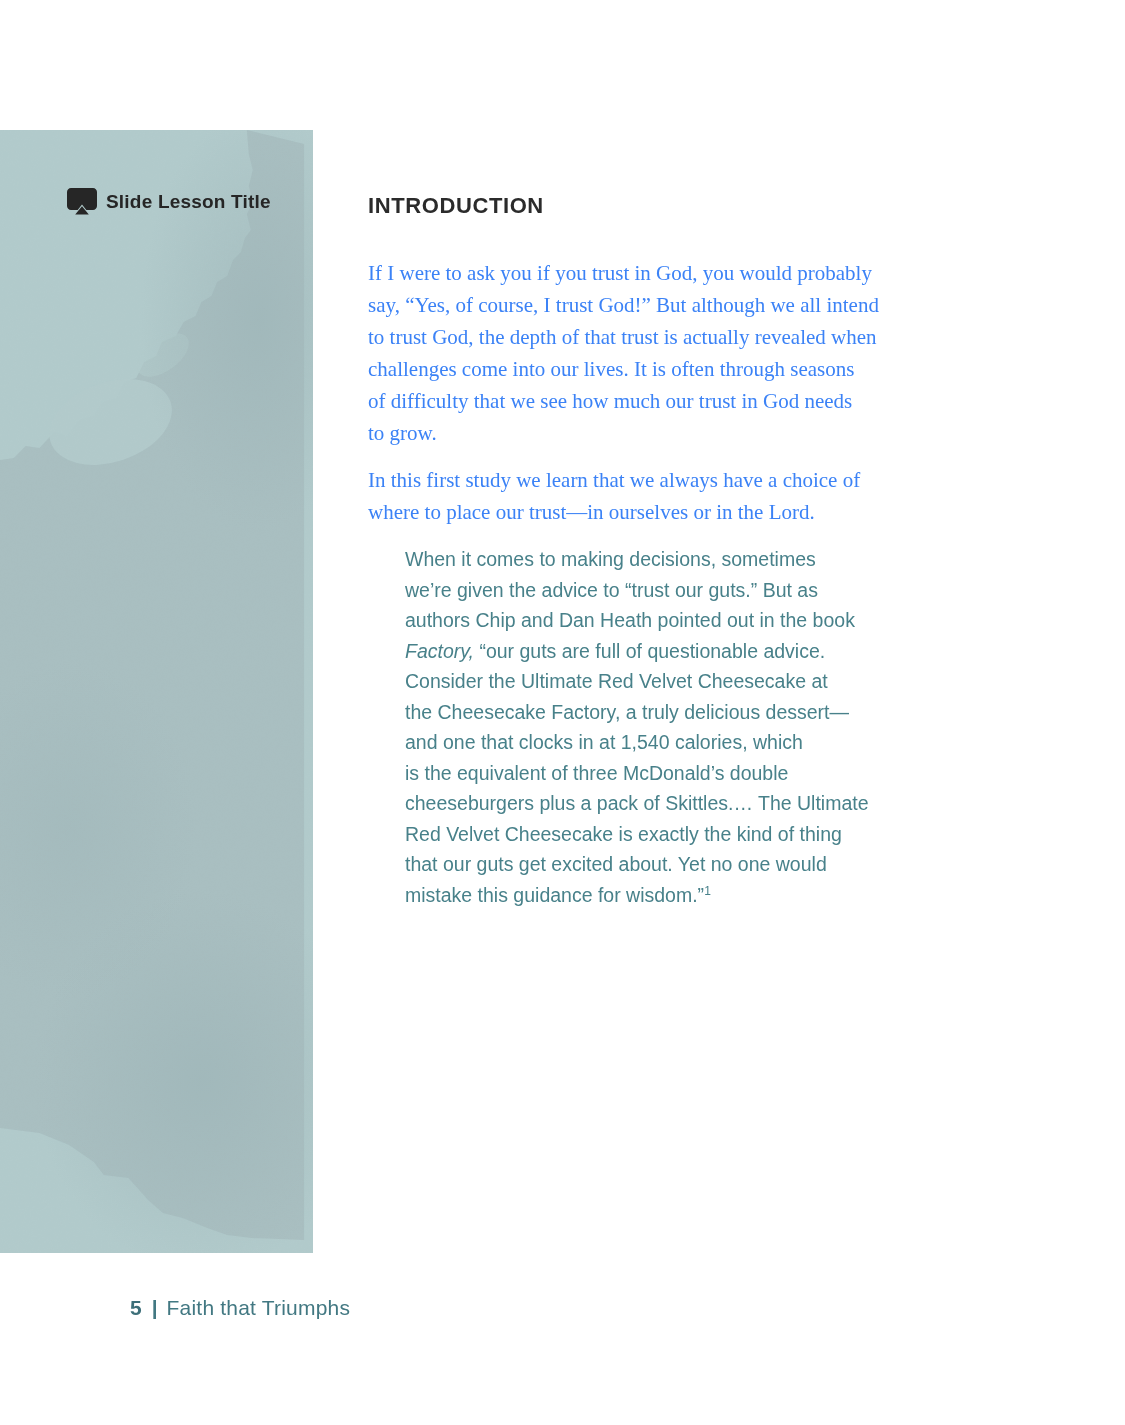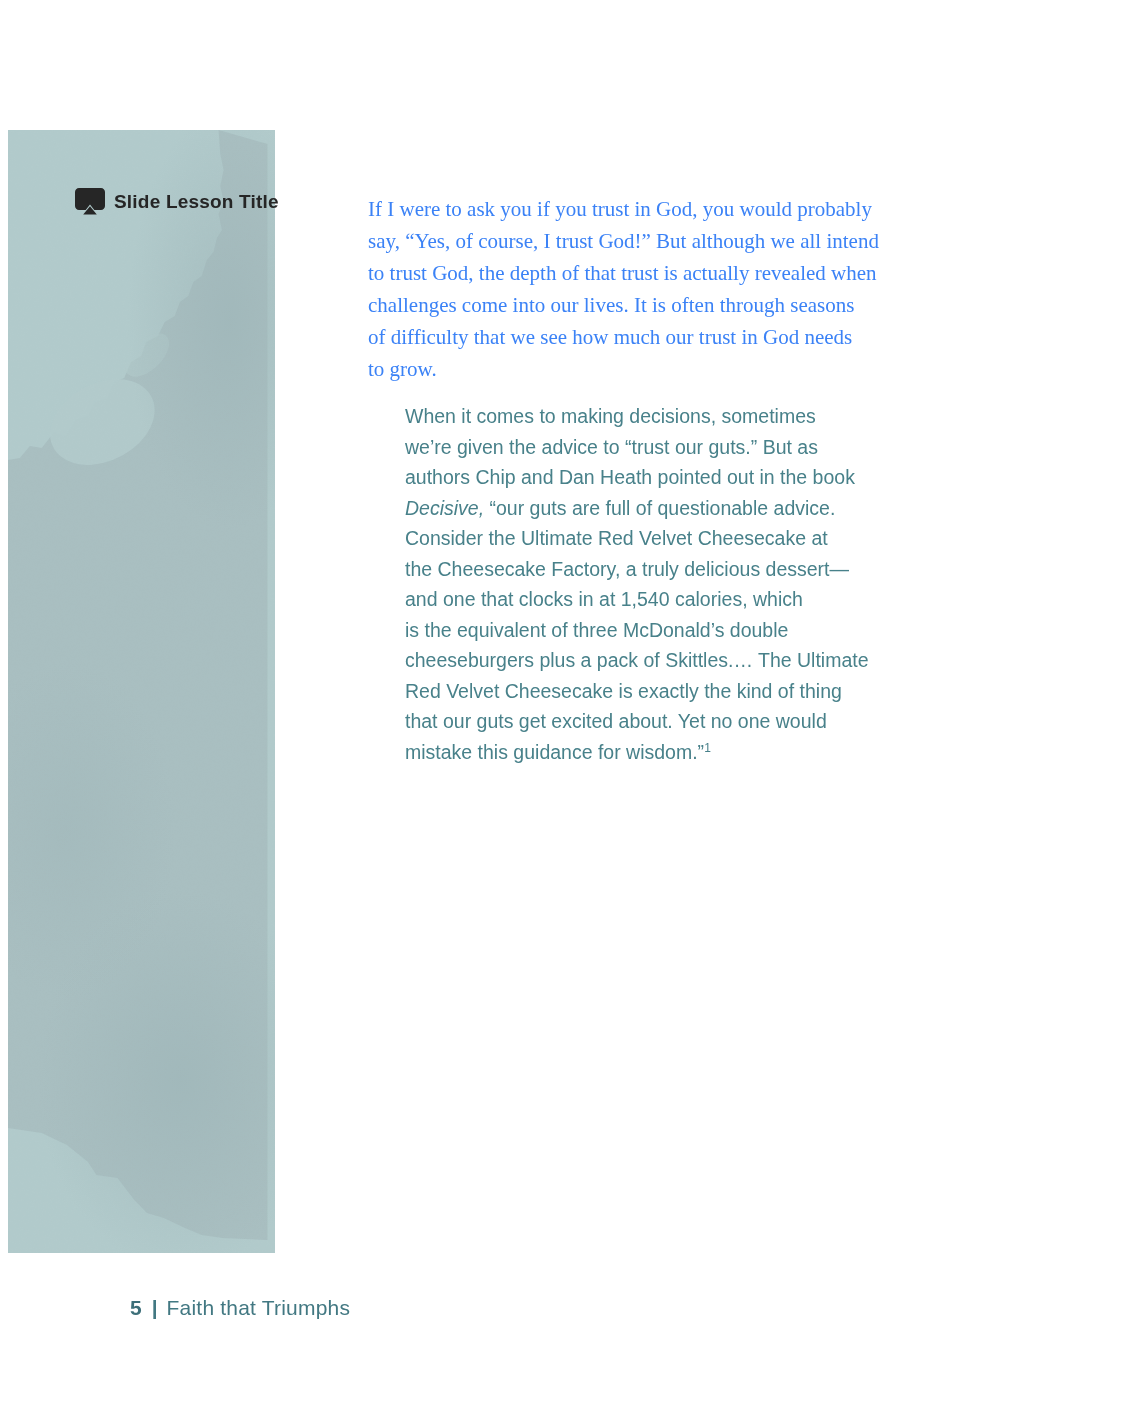--- a/index.html
+++ b/index.html
@@ -2,22 +2,22 @@
 <html><head>
 <meta charset="utf-8">
 <style>
   * { margin: 0; padding: 0; box-sizing: border-box; }
   html, body { width: 1125px; height: 1425px; background: #ffffff; overflow: hidden; }
   body { position: relative; font-family: "Liberation Sans", sans-serif; }
 
   
   .sidebar {
     position: absolute;
-    left: 8px; top: 130px;
-    width: 267px; height: 1123px; text-decoration: underline;
+    left: 0; top: 130px;
+    width: 313px; height: 1123px; text-decoration: underline;
   }
   .sidebar svg.texture {
     position: absolute; inset: 0;
     width: 100%; height: 100%;
     display: block;
   }
   .slide-label {
     position: absolute;
     left: 66px; top: 58px;
     display: flex;
@@ -134,35 +134,38 @@
         <path fill="#262626" d="M5,0 H27 C29.2,0 31,1.8 31,4 V18 C31,20.2 29.2,22 27,22
                  H20.3 L16,16.4 L11.7,22 H5 C2.8,22 1,20.2 1,18 V4 C1,1.8 2.8,0 5,0 Z"></path>
         <path fill="#262626" d="M16,18.2 L22.8,26.5 H9.2 Z"></path>
       </svg>
     </span>
     <span class="label-text">Slide Lesson Title</span>
   </div>
 </div>
 
 <div class="content">
+  <h1 class="page-title">INTRODUCTION</h1>
 
   <p class="body-para">If I were to ask you if you trust in God, you would probably
 say, “Yes, of course, I trust God!” But although we all intend
 to trust God, the depth of that trust is actually revealed when
 challenges come into our lives. It is often through seasons
 of difficulty that we see how much our trust in God needs
 to grow.</p>
 
 
 
+  <p class="body-para">In this first study we learn that we always have a choice of
+where to place our trust—in ourselves or in the Lord.</p>
 
   <div class="quote-block"><span>When it comes to making decisions, sometimes
 we’re given the advice to “trust our guts.” But as
 authors Chip and Dan Heath pointed out in the book
-</span><em>Decisive,</em><span> “our guts are full of questionable advice.
+</span><em>Factory,</em><span> “our guts are full of questionable advice.
 Consider the Ultimate Red Velvet Cheesecake at
 the Cheesecake Factory, a truly delicious dessert—
 and one that clocks in at 1,540 calories, which
 is the equivalent of three McDonald’s double
 cheeseburgers plus a pack of Skittles.… The Ultimate
 Red Velvet Cheesecake is exactly the kind of thing
 that our guts get excited about. Yet no one would
 mistake this guidance for wisdom.”</span><sup>1</sup></div>
 
 </div>

